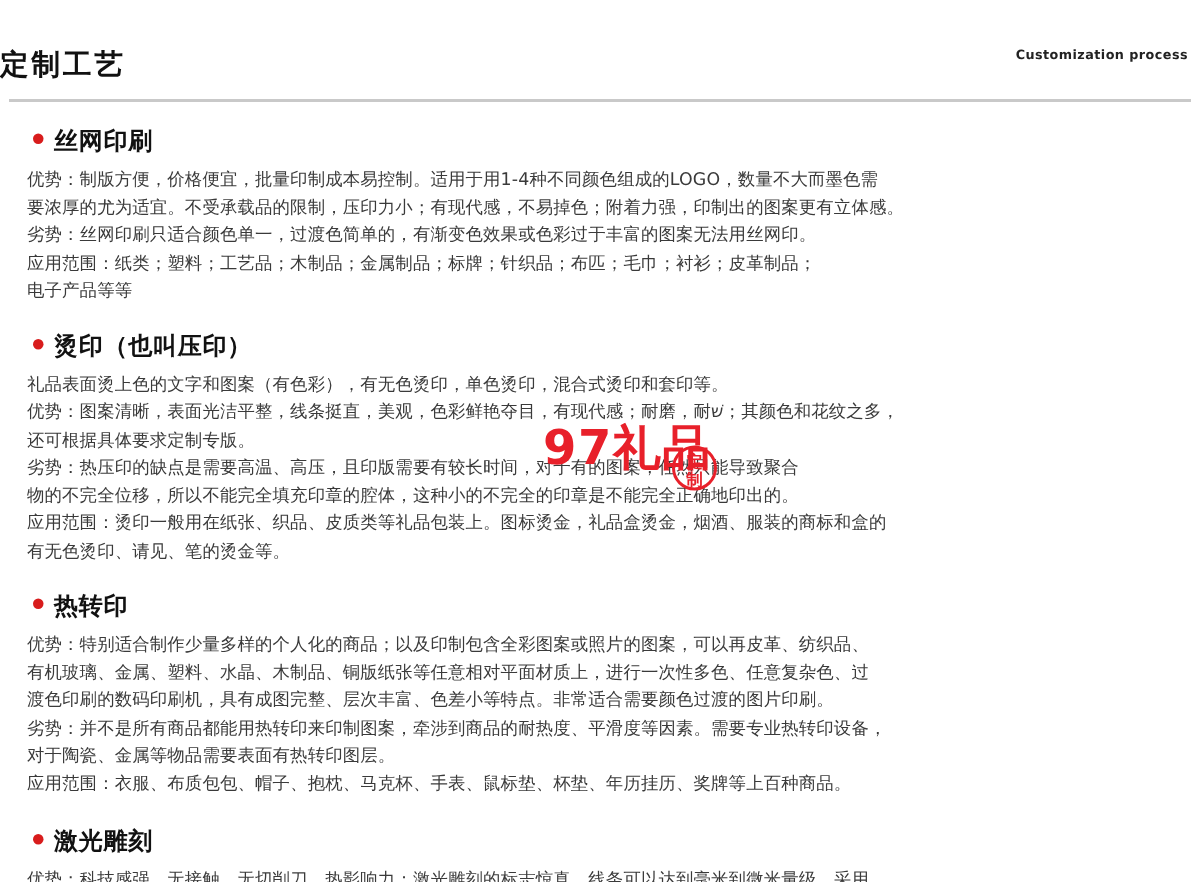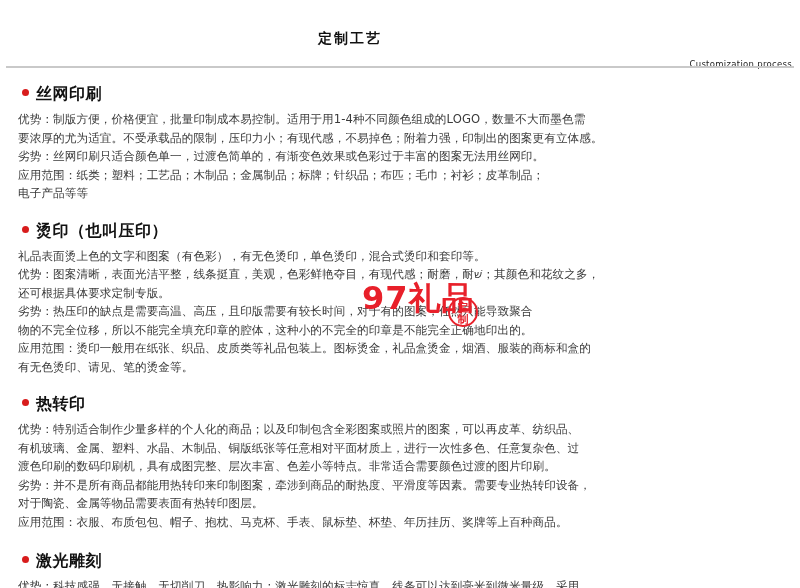--- a/index.html
+++ b/index.html
@@ -24,32 +24,31 @@
   
   .header {
     position: relative;
     height: 72px;
   }
   .header-title {
     position: absolute;
     top: 30px;
     left: 0;
     width: 700px;
-    text-align: center;
-    font-size: 14px;
+    font-size: 19px;
     font-weight: bold;
     color: #111111;
     letter-spacing: 2px;
   }
   .header-sub {
     position: absolute;
-    top: 59px;
+    top: 32px;
     right: 8px;
     font-size: 8.5px;
-    font-weight: normal;
+    font-weight: bold;
     color: #222222;
     letter-spacing: 0.3px;
     margin-left: 36px;
   }
   .header-rule {
     position: absolute;
     top: 66px;
     left: 6px;
     width: 788px;
     height: 2px;

